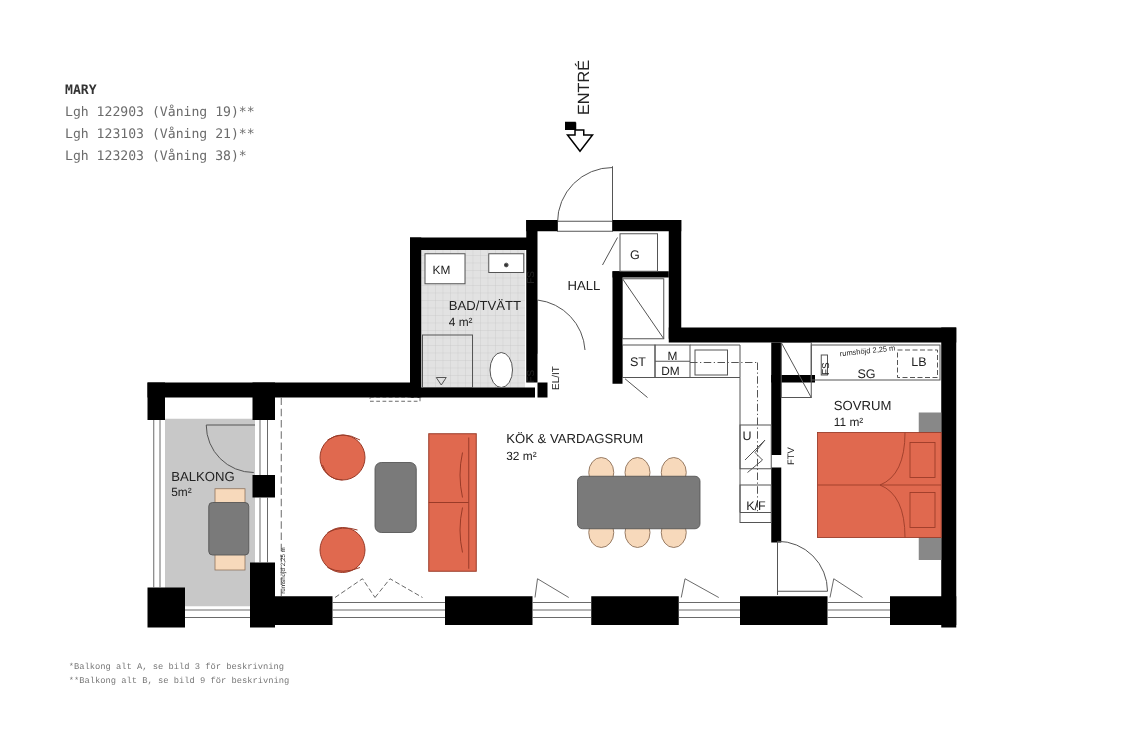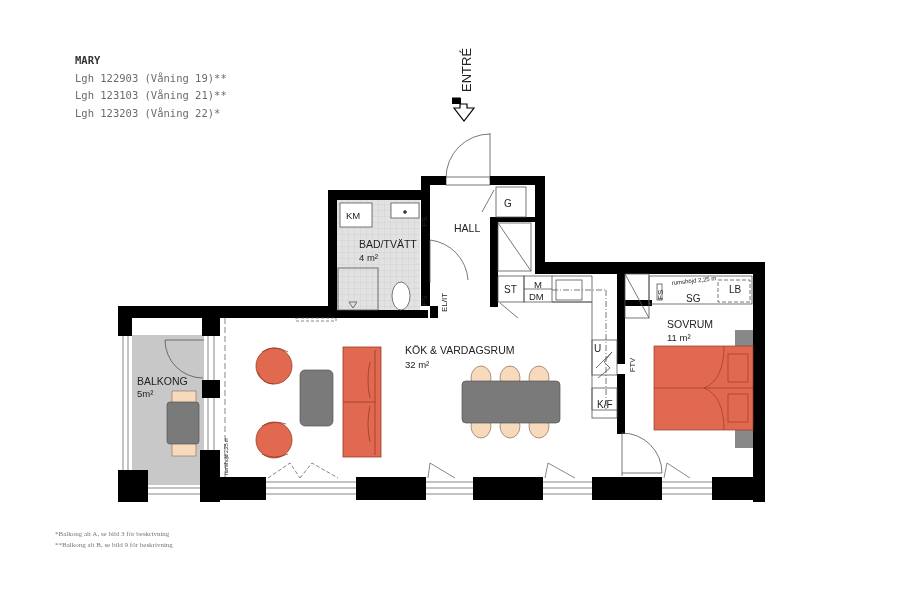--- a/index.html
+++ b/index.html
@@ -1,30 +1,30 @@
 <!DOCTYPE html>
 <html><head>
   <meta charset="utf-8">
   <style>
     html, body { margin: 0; padding: 0; background: #ffffff; }
     body { width: 900px; height: 600px; position: relative; overflow: hidden; font-family: "Liberation Sans", sans-serif; }
-    .info { position: absolute; left: 52px; top: 52px; font-family: "DejaVu Sans Mono", monospace; font-size: 10.5px; color: #6b6b6b; line-height: 17.5px; margin-left: 23px; }
+    .info { position: absolute; left: 52px; top: 64px; font-family: "DejaVu Sans Mono", monospace; font-size: 10.5px; color: #6b6b6b; line-height: 17.5px; }
     .info .title { color: #333333; font-weight: bold; }
-    .foot { position: absolute; left: 55px; top: 529px; font-family: Liberation Serif, serif; font-size: 7px; color: #777777; line-height: 11px; }
+    .foot { position: absolute; left: 55px; top: 529px; font-family: Liberation Mono, monospace; font-size: 7px; color: #777777; line-height: 11px; }
     svg { position: absolute; left: 0; top: 0; }
     .lbl { font-family: "Liberation Sans", sans-serif; fill: #222222; }
   </style>
 </head>
 <body>
 
 <div class="info">
   <div class="title">MARY</div>
   <div>Lgh 122903 (Våning 19)**</div>
   <div>Lgh 123103 (Våning 21)**</div>
-  <div>Lgh 123203 (Våning 22)*</div>
+  <div>Lgh 123203 (Våning 38)*</div>
 </div>
 
 <svg width="900" height="600" viewBox="0 0 900 600" xmlns="http://www.w3.org/2000/svg">
   <defs>
     <pattern id="tile" width="6" height="6" patternUnits="userSpaceOnUse">
       <rect width="6" height="6" fill="#e2e2e2"></rect>
       <path d="M6 0 L0 0 0 6" fill="none" stroke="#c4c4c4" stroke-width="0.5"></path>
     </pattern>
   </defs>
 

